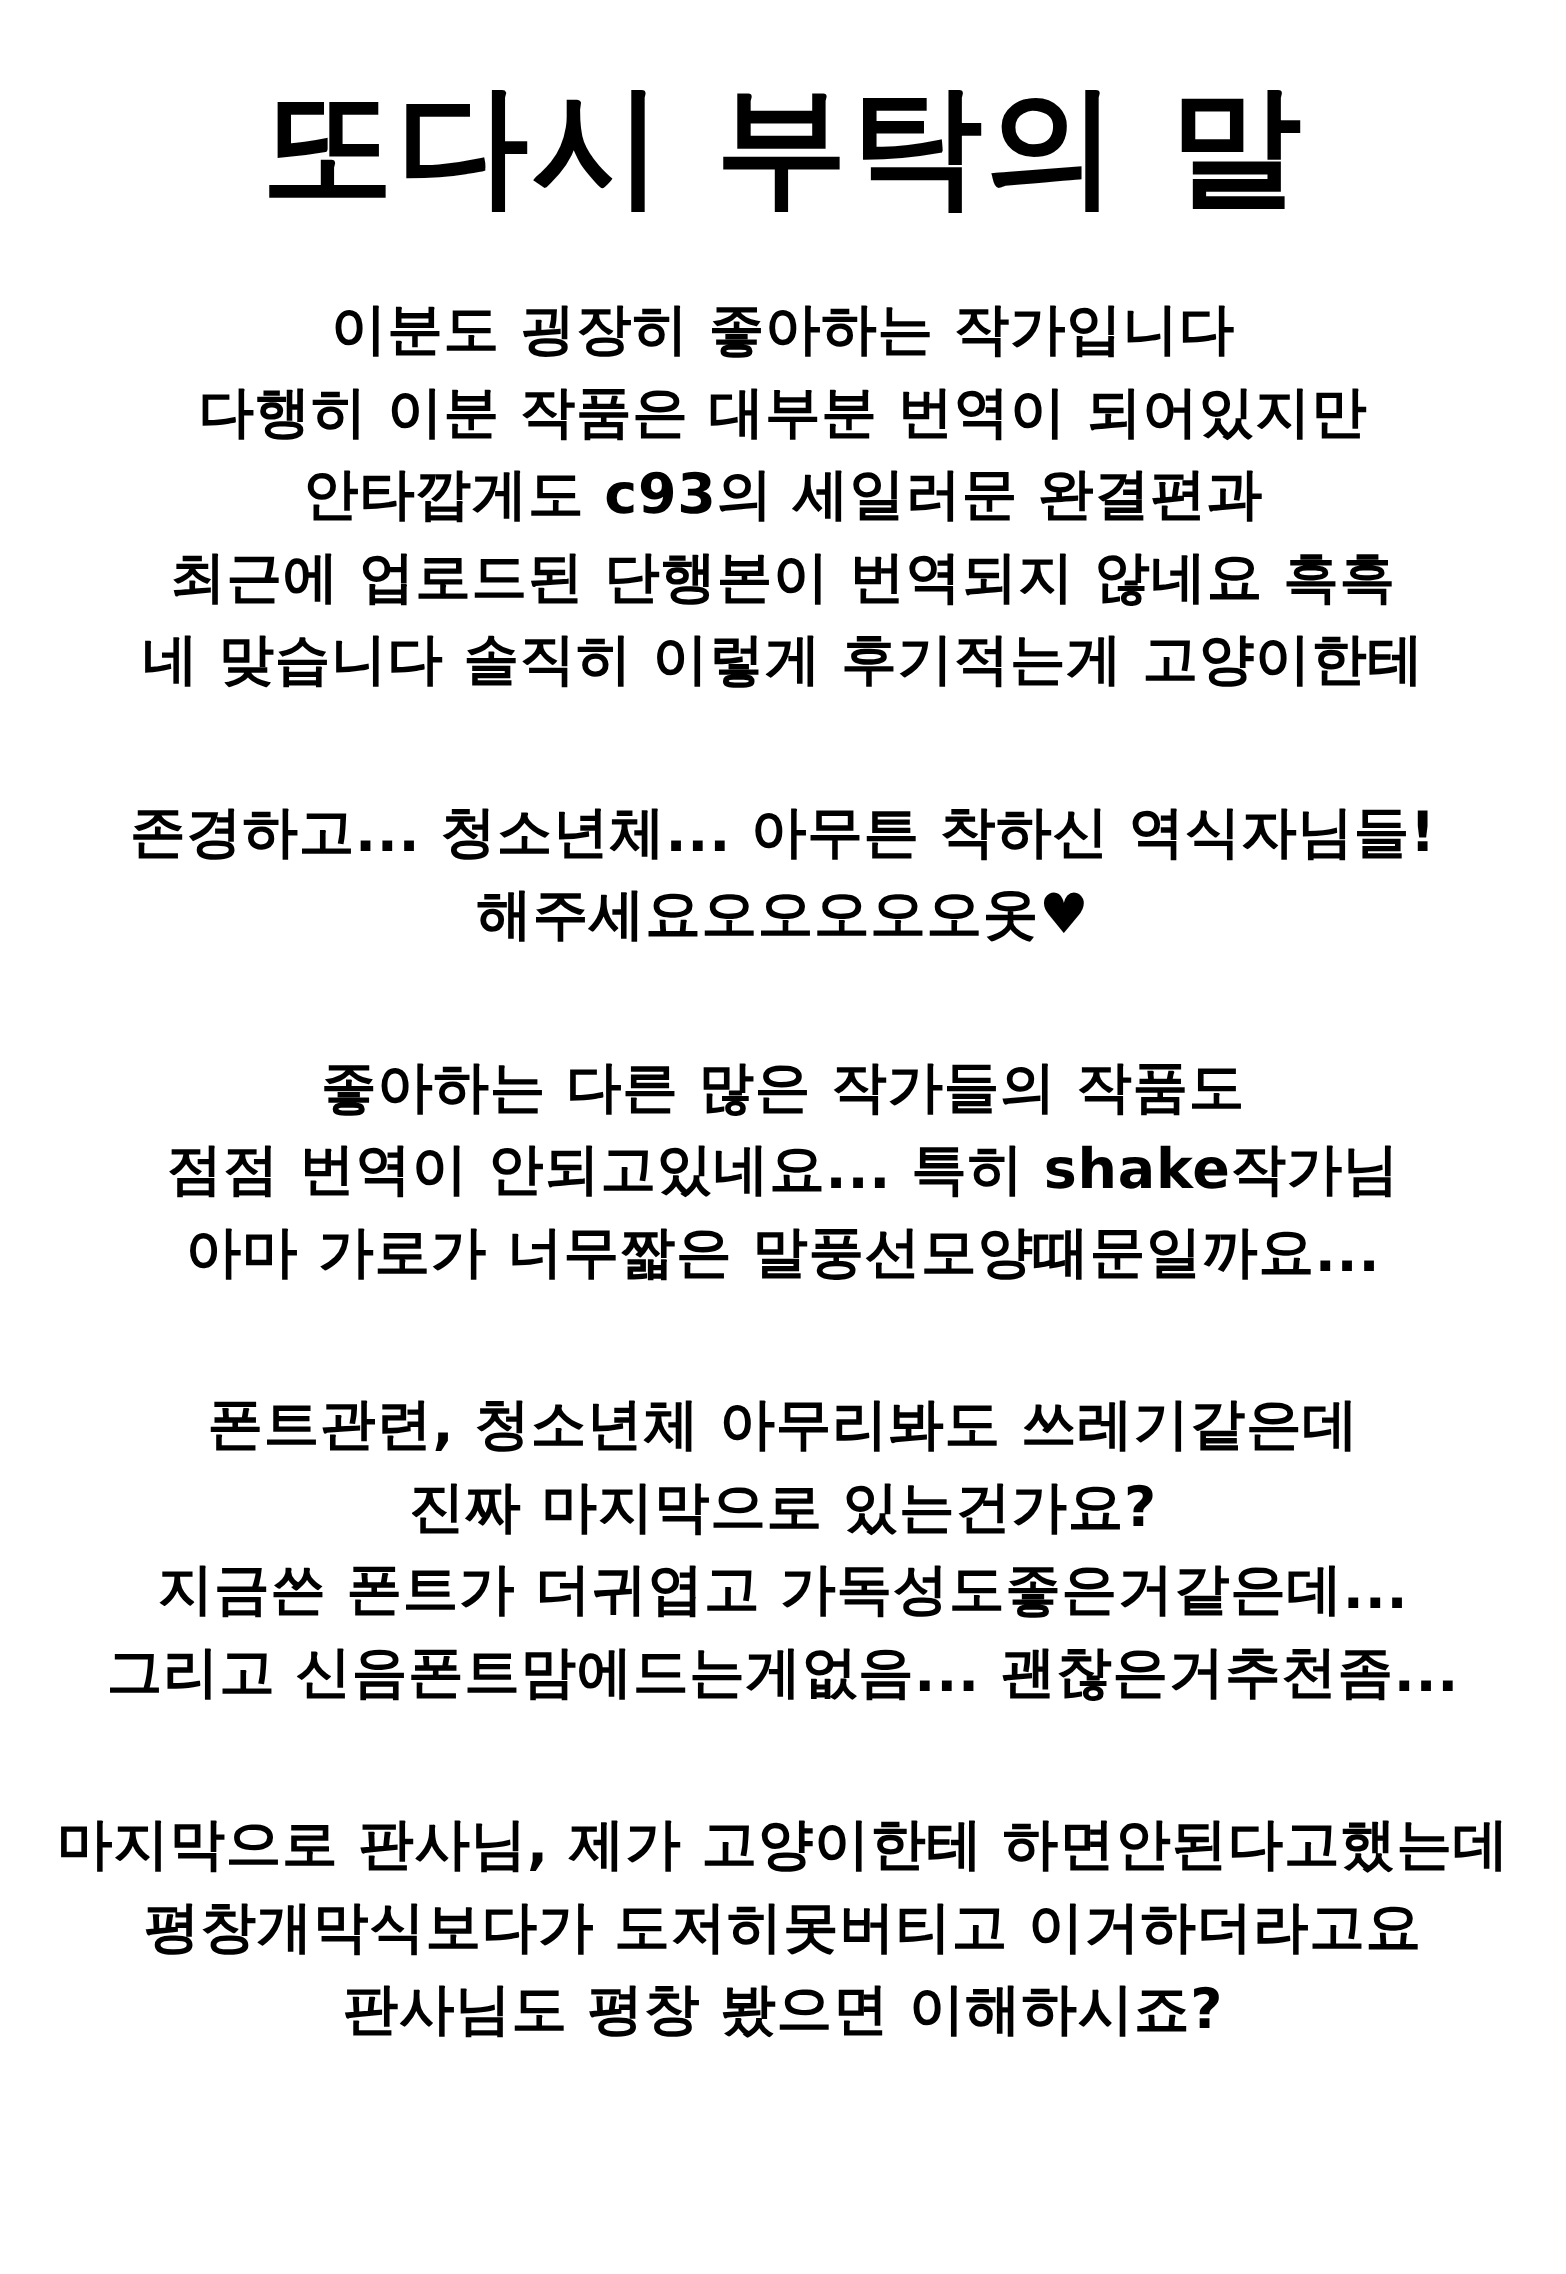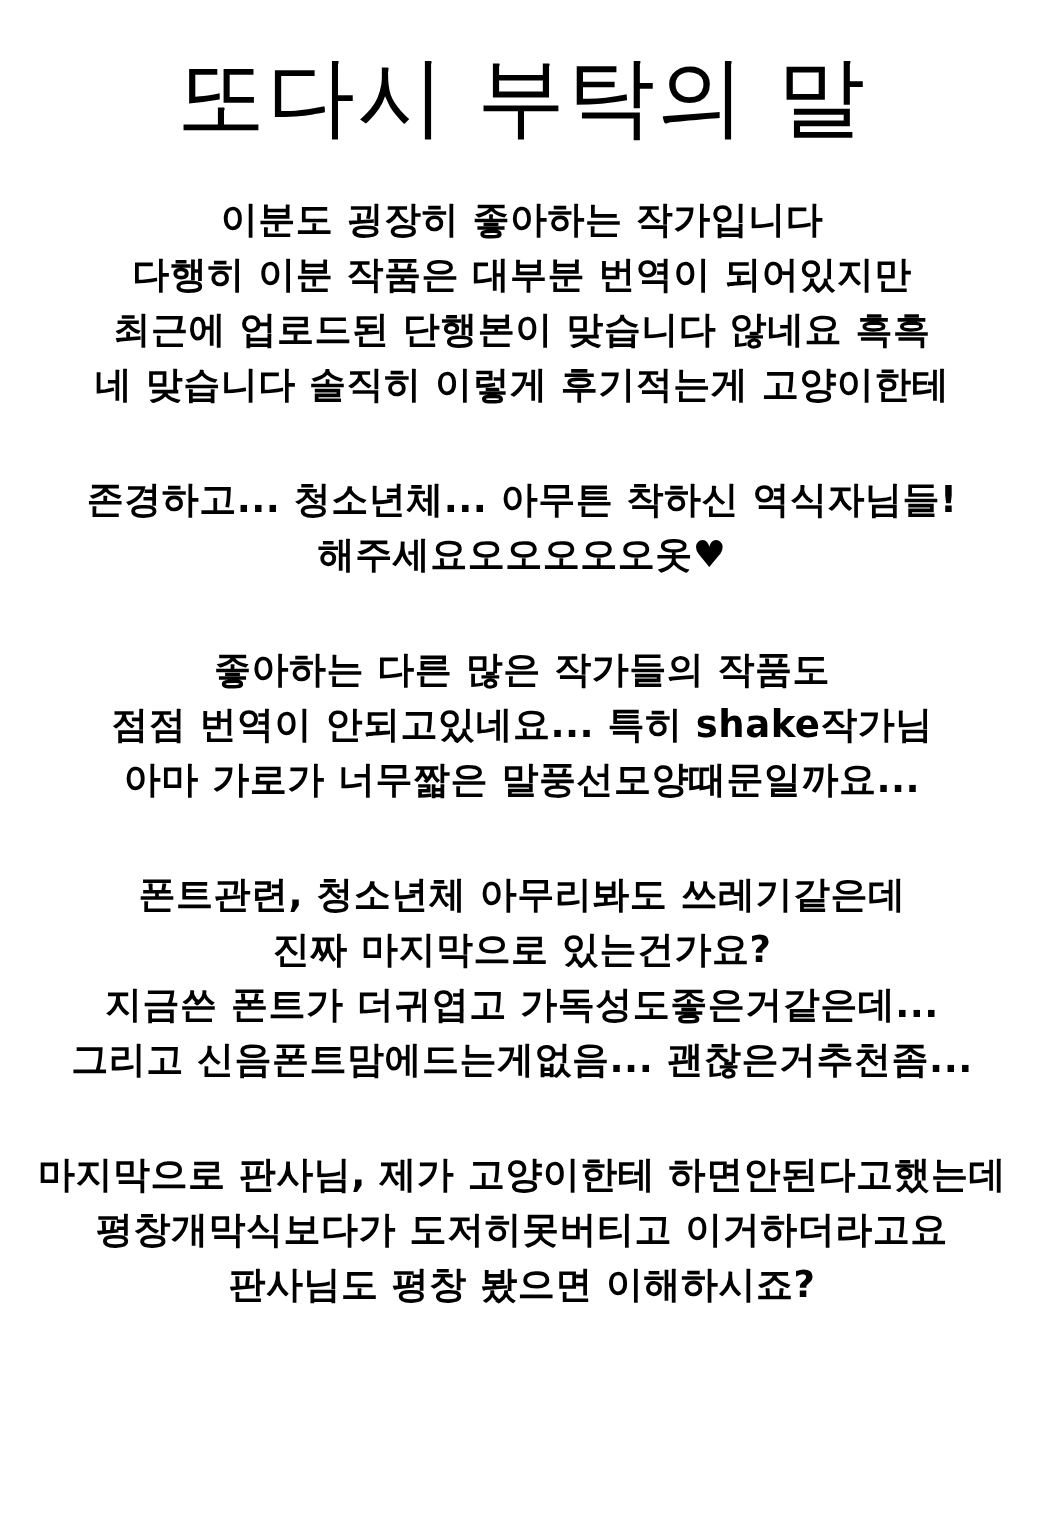--- a/index.html
+++ b/index.html
@@ -17,21 +17,21 @@
     font-family: "DejaVu Sans", "Liberation Sans", sans-serif;
     overflow: hidden;
     box-sizing: border-box;
     padding-top: 42px;
     text-align: center;
   }
   .page-title {
     margin: 0 0 40px 0;
     font-size: 88px;
     line-height: 1.25;
-    font-weight: 400;
+    font-weight: 700;
     letter-spacing: 2px;
     text-align: center;
   }
   .para {
     margin: 0 0 60px 0;
   }
   .para:last-child {
     margin-bottom: 4px;
   }
   .text-line {
@@ -47,21 +47,22 @@
 </head>
 <body>
 
 <main class="page">
 
   <h1 class="page-title">또다시 부탁의 말</h1>
 
   <section class="para">
     <p class="text-line">이분도 굉장히 좋아하는 작가입니다</p>
     <p class="text-line">다행히 이분 작품은 대부분 번역이 되어있지만</p>
-    <p class="text-line">최근에 업로드된 단행본이 맞습니다 않네요 흑흑</p>
+    <p class="text-line">안타깝게도 c93의 세일러문 완결편과</p>
+    <p class="text-line">최근에 업로드된 단행본이 번역되지 않네요 흑흑</p>
     <p class="text-line">네 맞습니다 솔직히 이렇게 후기적는게 고양이한테</p>
   </section>
 
   <section class="para">
     <p class="text-line">존경하고... 청소년체... 아무튼 착하신 역식자님들!</p>
     <p class="text-line">해주세요오오오오오옷♥</p>
   </section>
 
   <section class="para">
     <p class="text-line">좋아하는 다른 많은 작가들의 작품도</p>

